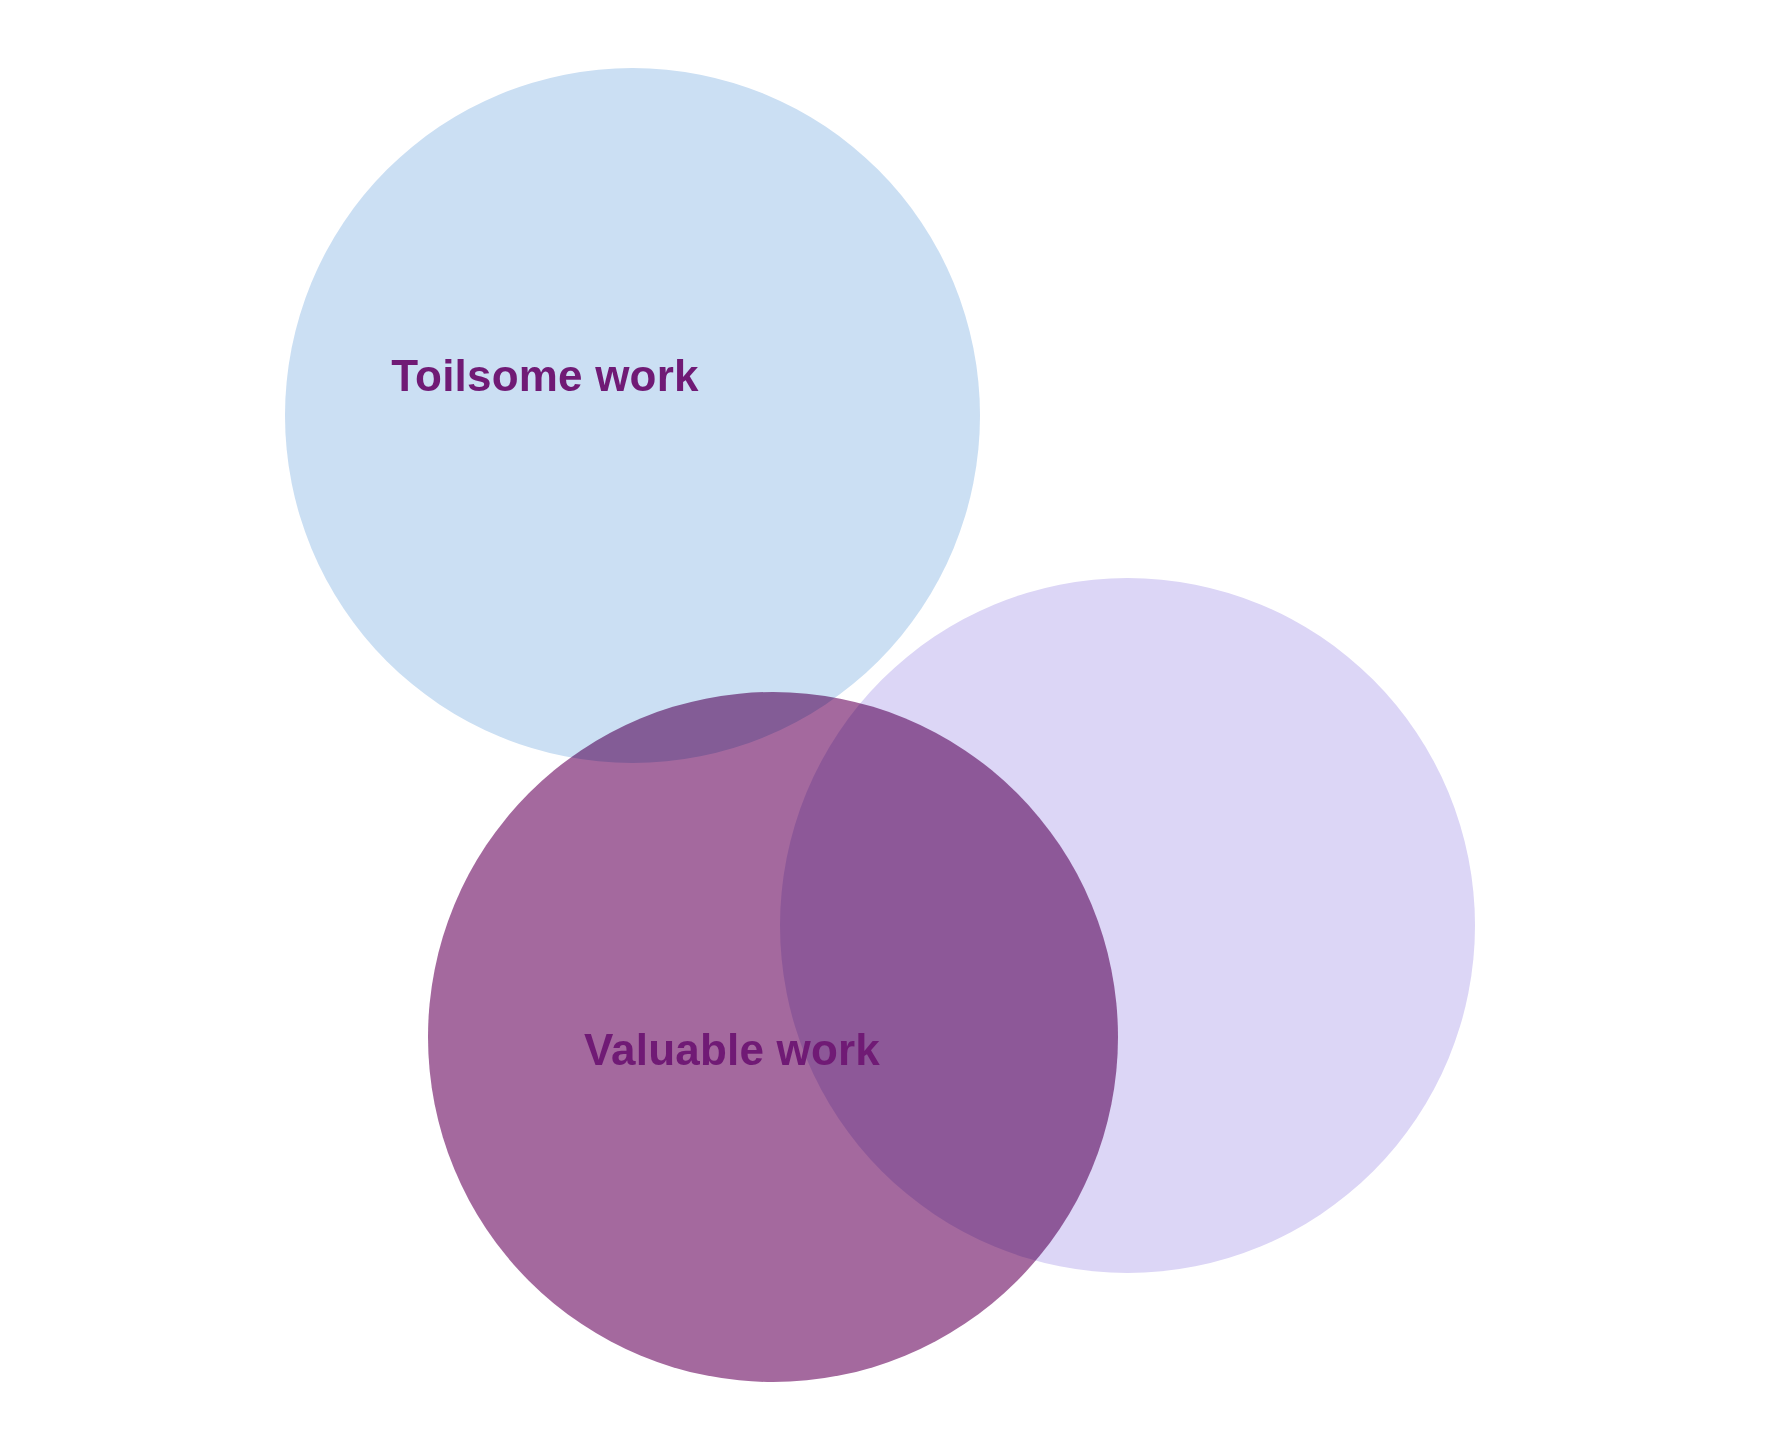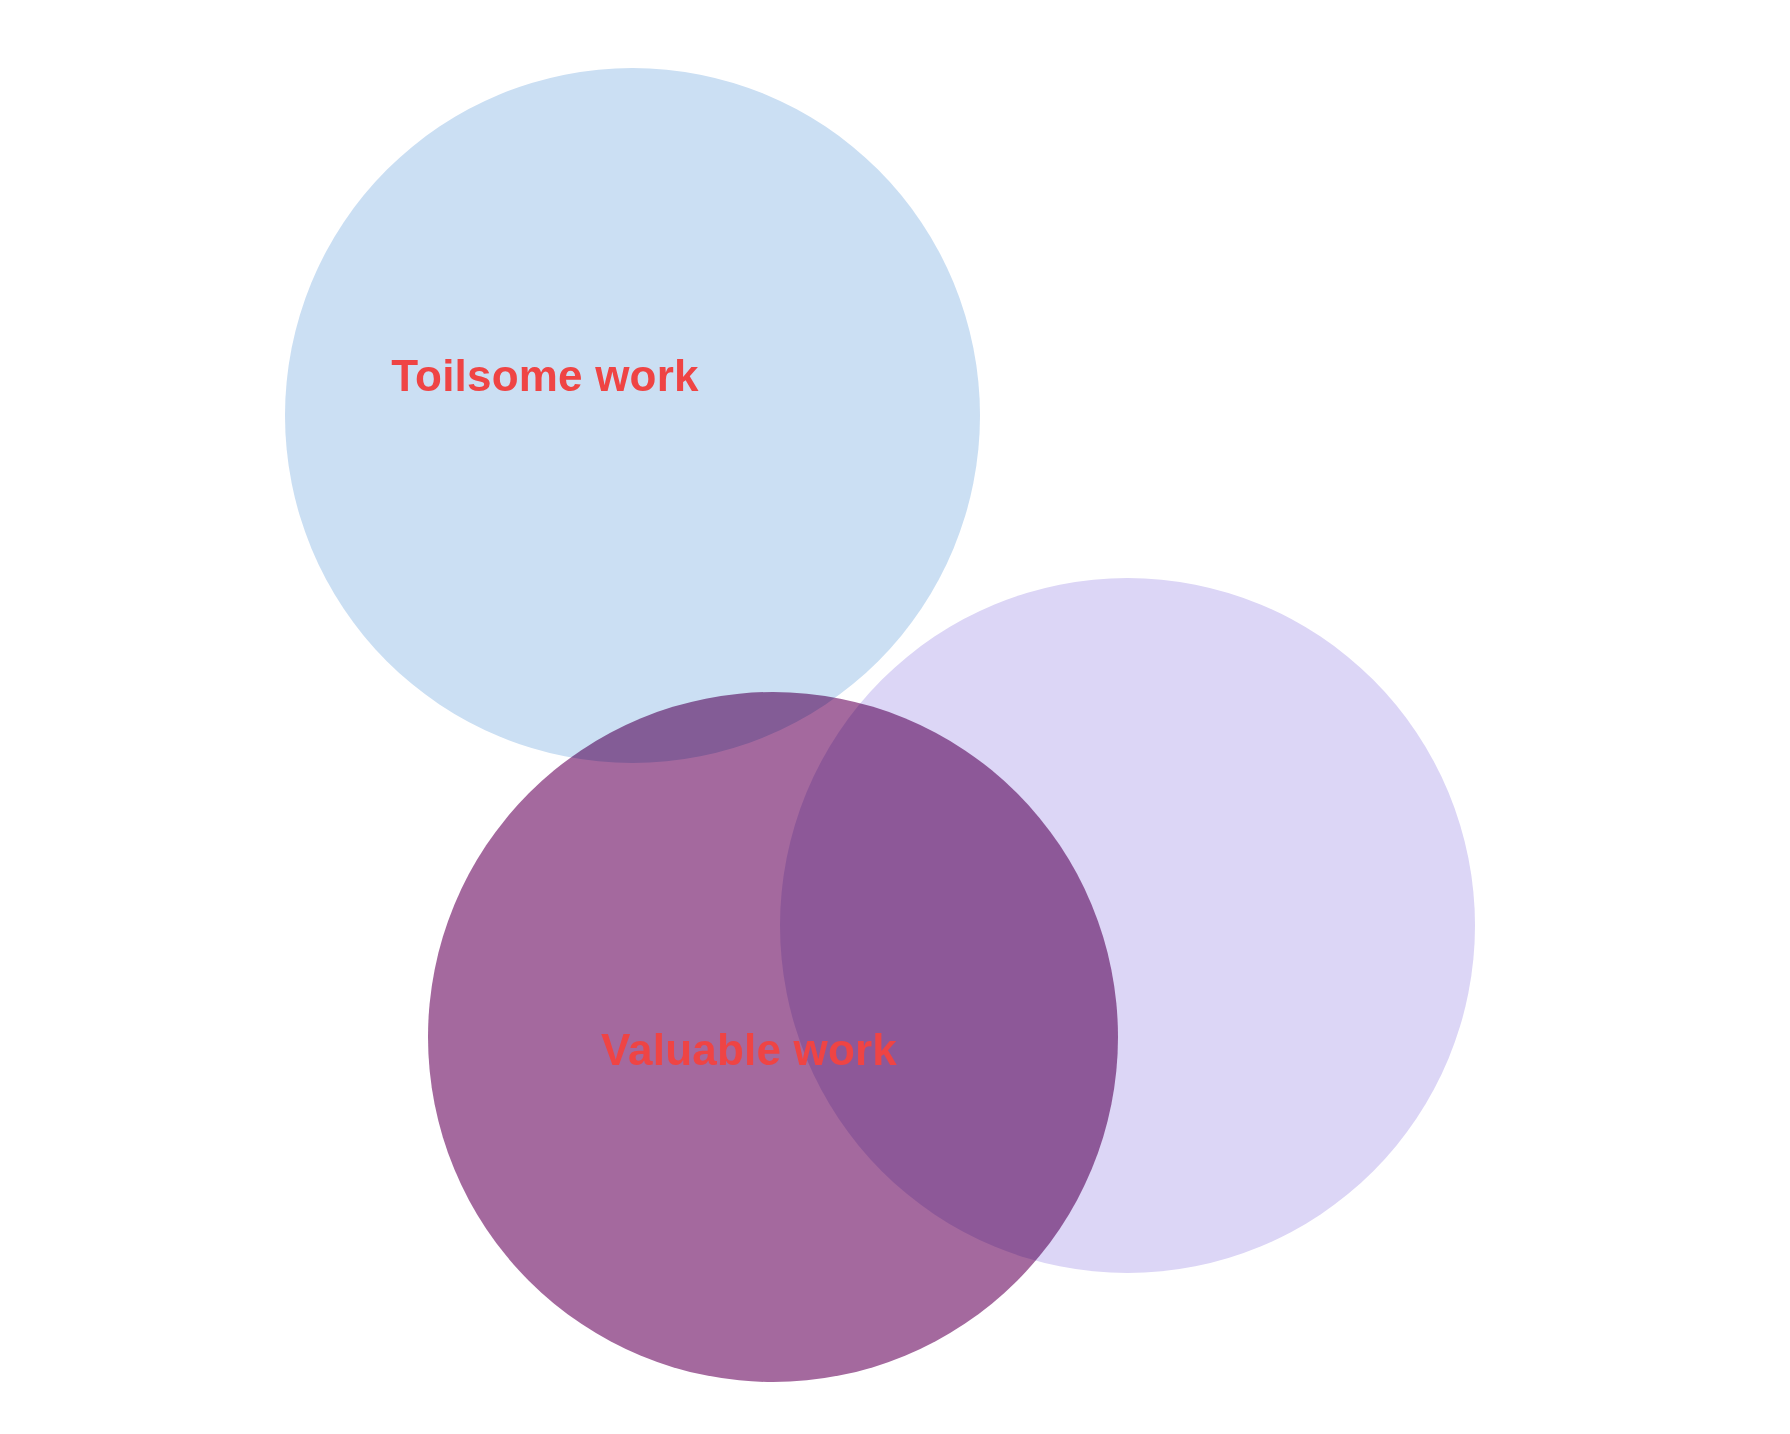--- a/index.html
+++ b/index.html
@@ -36,36 +36,36 @@
     left: 428px;
     top: 692px;
     width: 690px;
     height: 690px;
   }
   .label {
     position: absolute;
     font-weight: bold;
     font-size: 44px;
     line-height: 1.35;
-    color: #ef4444;
+    color: #701a75;
     text-align: center;
     letter-spacing: 0.2px;
   }
   .label-toilsome {
     left: 345px;
     top: 346px;
     width: 400px;
   }
   .label-ai {
     left: 1063px;
     top: 843px;
     width: 405px;
   }
   .label-valuable {
-    left: 549px;
+    left: 532px;
     top: 1020px;
     width: 400px;
   }
 </style>
 </head>
 <body>
 
 <div class="canvas">
   <div class="circle circle-toilsome" style="background-color: rgb(203, 223, 243);"></div>
   <div class="circle circle-ai" style="background-color: rgb(220, 214, 246);"></div>

